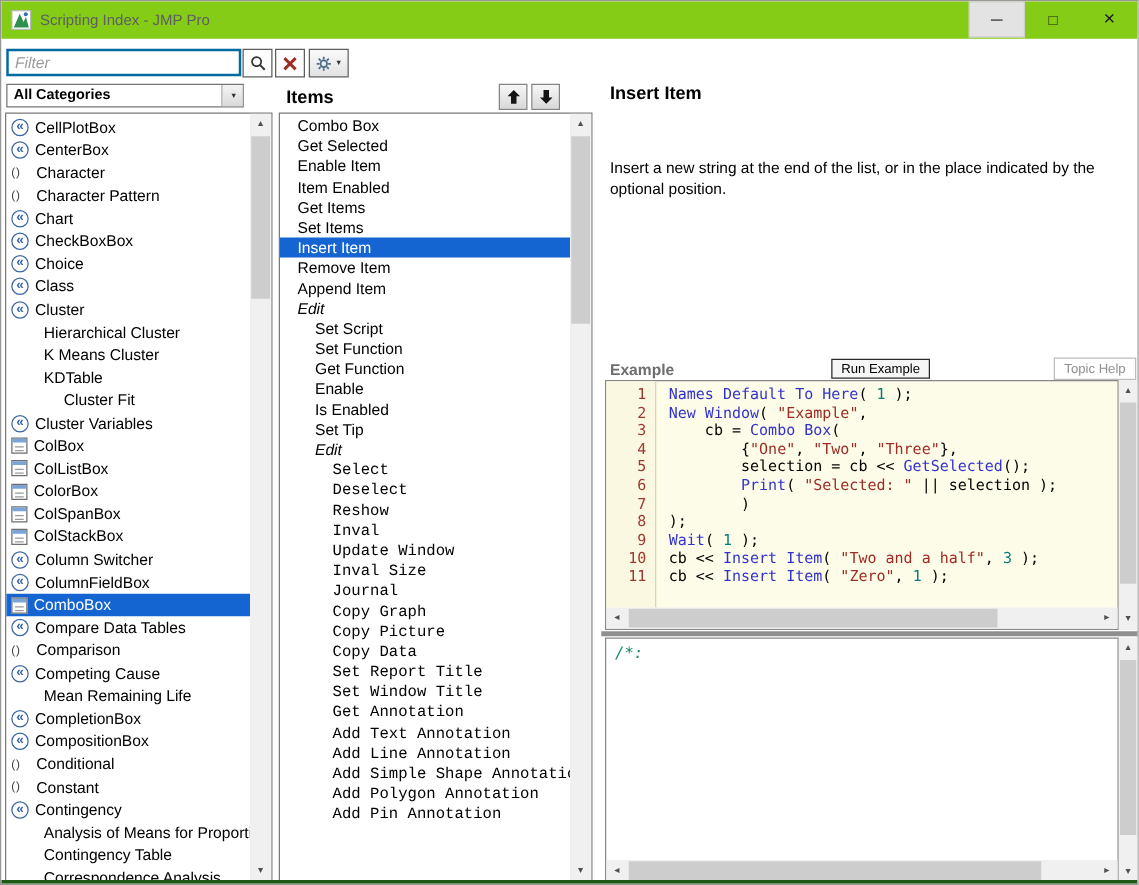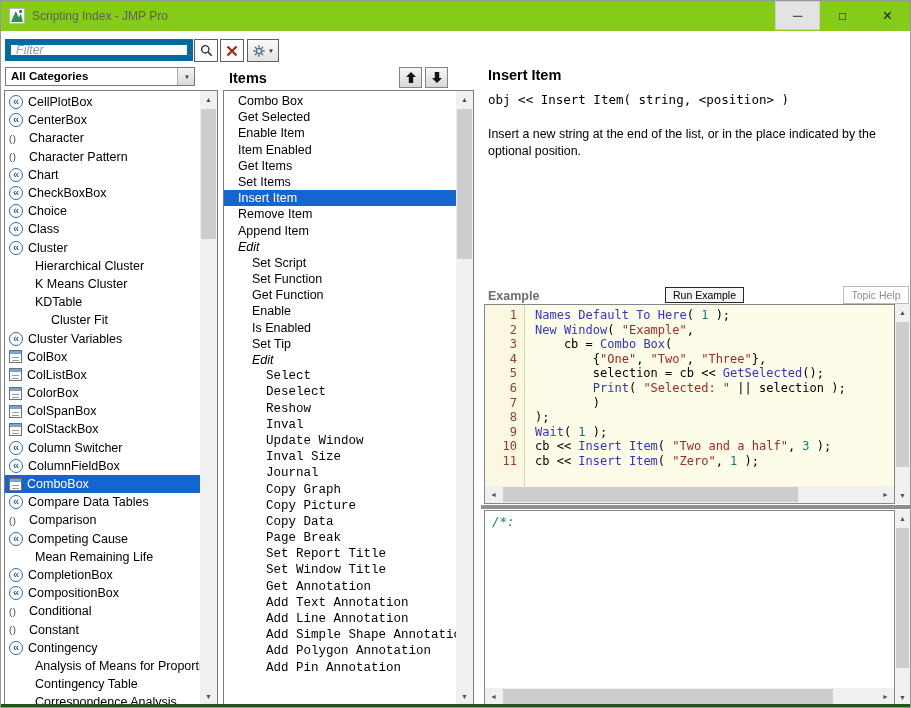--- a/index.html
+++ b/index.html
@@ -13,21 +13,21 @@
   .win-title { position:absolute; left:31px; top:8px; font-size:12px; color:#5f5f5f; white-space:nowrap; }
   .win-controls { position:absolute; right:0; top:0; display:flex; }
   .wbtn { width:45px; height:29px; display:flex; align-items:center; justify-content:center;
           font-size:13px; color:#1a1a1a; cursor:default; }
   .wbtn.min { background:#e3e3e3; border:1px solid #cfcfcf; }
   .wbtn.max span { font-size:12px; }
   .wbtn.close span { font-size:16px; line-height:10px; }
 
   
   .filter-input { position:absolute; left:4px; top:38px; width:188px; height:22px;
-                  border:6px solid #0369a1; padding:2px 5px; font-size:12.5px;
+                  border:2px solid #0369a1; padding:2px 5px; font-size:12.5px;
                   font-family:"Liberation Sans",sans-serif; }
   .filter-input::placeholder { font-style:italic; color:#9b9b9b; }
   .tbtn { position:absolute; top:38px; height:23px; background:#fcfcfc; border:1px solid #5e5e5e;
           display:flex; align-items:center; justify-content:center; padding:0; cursor:default; }
   .tbtn.search { left:193px; width:24px; }
   .tbtn.clear  { left:219px; width:24px; }
   .tbtn.gear   { left:246px; width:32px; background:linear-gradient(#fafafa,#e2e2e2); }
   .dd-arrow { font-size:6px; color:#333; margin-left:2px; }
 
   .combo { position:absolute; left:4px; top:66px; width:190px; height:19px;
@@ -341,39 +341,37 @@
         <div class="item-row ind2">Select</div>
         <div class="item-row ind2">Deselect</div>
         <div class="item-row ind2">Reshow</div>
         <div class="item-row ind2">Inval</div>
         <div class="item-row ind2">Update Window</div>
         <div class="item-row ind2">Inval Size</div>
         <div class="item-row ind2">Journal</div>
         <div class="item-row ind2">Copy Graph</div>
         <div class="item-row ind2">Copy Picture</div>
         <div class="item-row ind2">Copy Data</div>
-        <div class="item-row ind2">Page Break</div>
         <div class="item-row ind2">Set Report Title</div>
         <div class="item-row ind2">Set Window Title</div>
         <div class="item-row ind2">Get Annotation</div>
         <div class="item-row ind2">Add Text Annotation</div>
         <div class="item-row ind2">Add Line Annotation</div>
         <div class="item-row ind2">Add Simple Shape Annotation</div>
         <div class="item-row ind2">Add Polygon Annotation</div>
         <div class="item-row ind2">Add Pin Annotation</div>
       </div>
     <div class="sb vsb">
       <span class="arr a1">▲</span>
       <span class="arr a2">▼</span>
       <div class="thumb" style="top:18px;height:150px;"></div>
     </div>
   </div>
 
   <div class="detail-title">Insert Item</div>
-  <div class="syntax">obj &lt;&lt; Insert Item( string, &lt;position&gt; )</div>
   <div class="desc">Insert a new string at the end of the list, or in the place indicated by the optional position.</div>
 
   <div class="example-label">Example</div>
   <button class="run-btn">Run Example</button>
   <button class="topic-btn">Topic Help</button>
 
   <div class="codebox">
     <div class="gutter">
         <div class="num">1</div>
         <div class="num">2</div>

